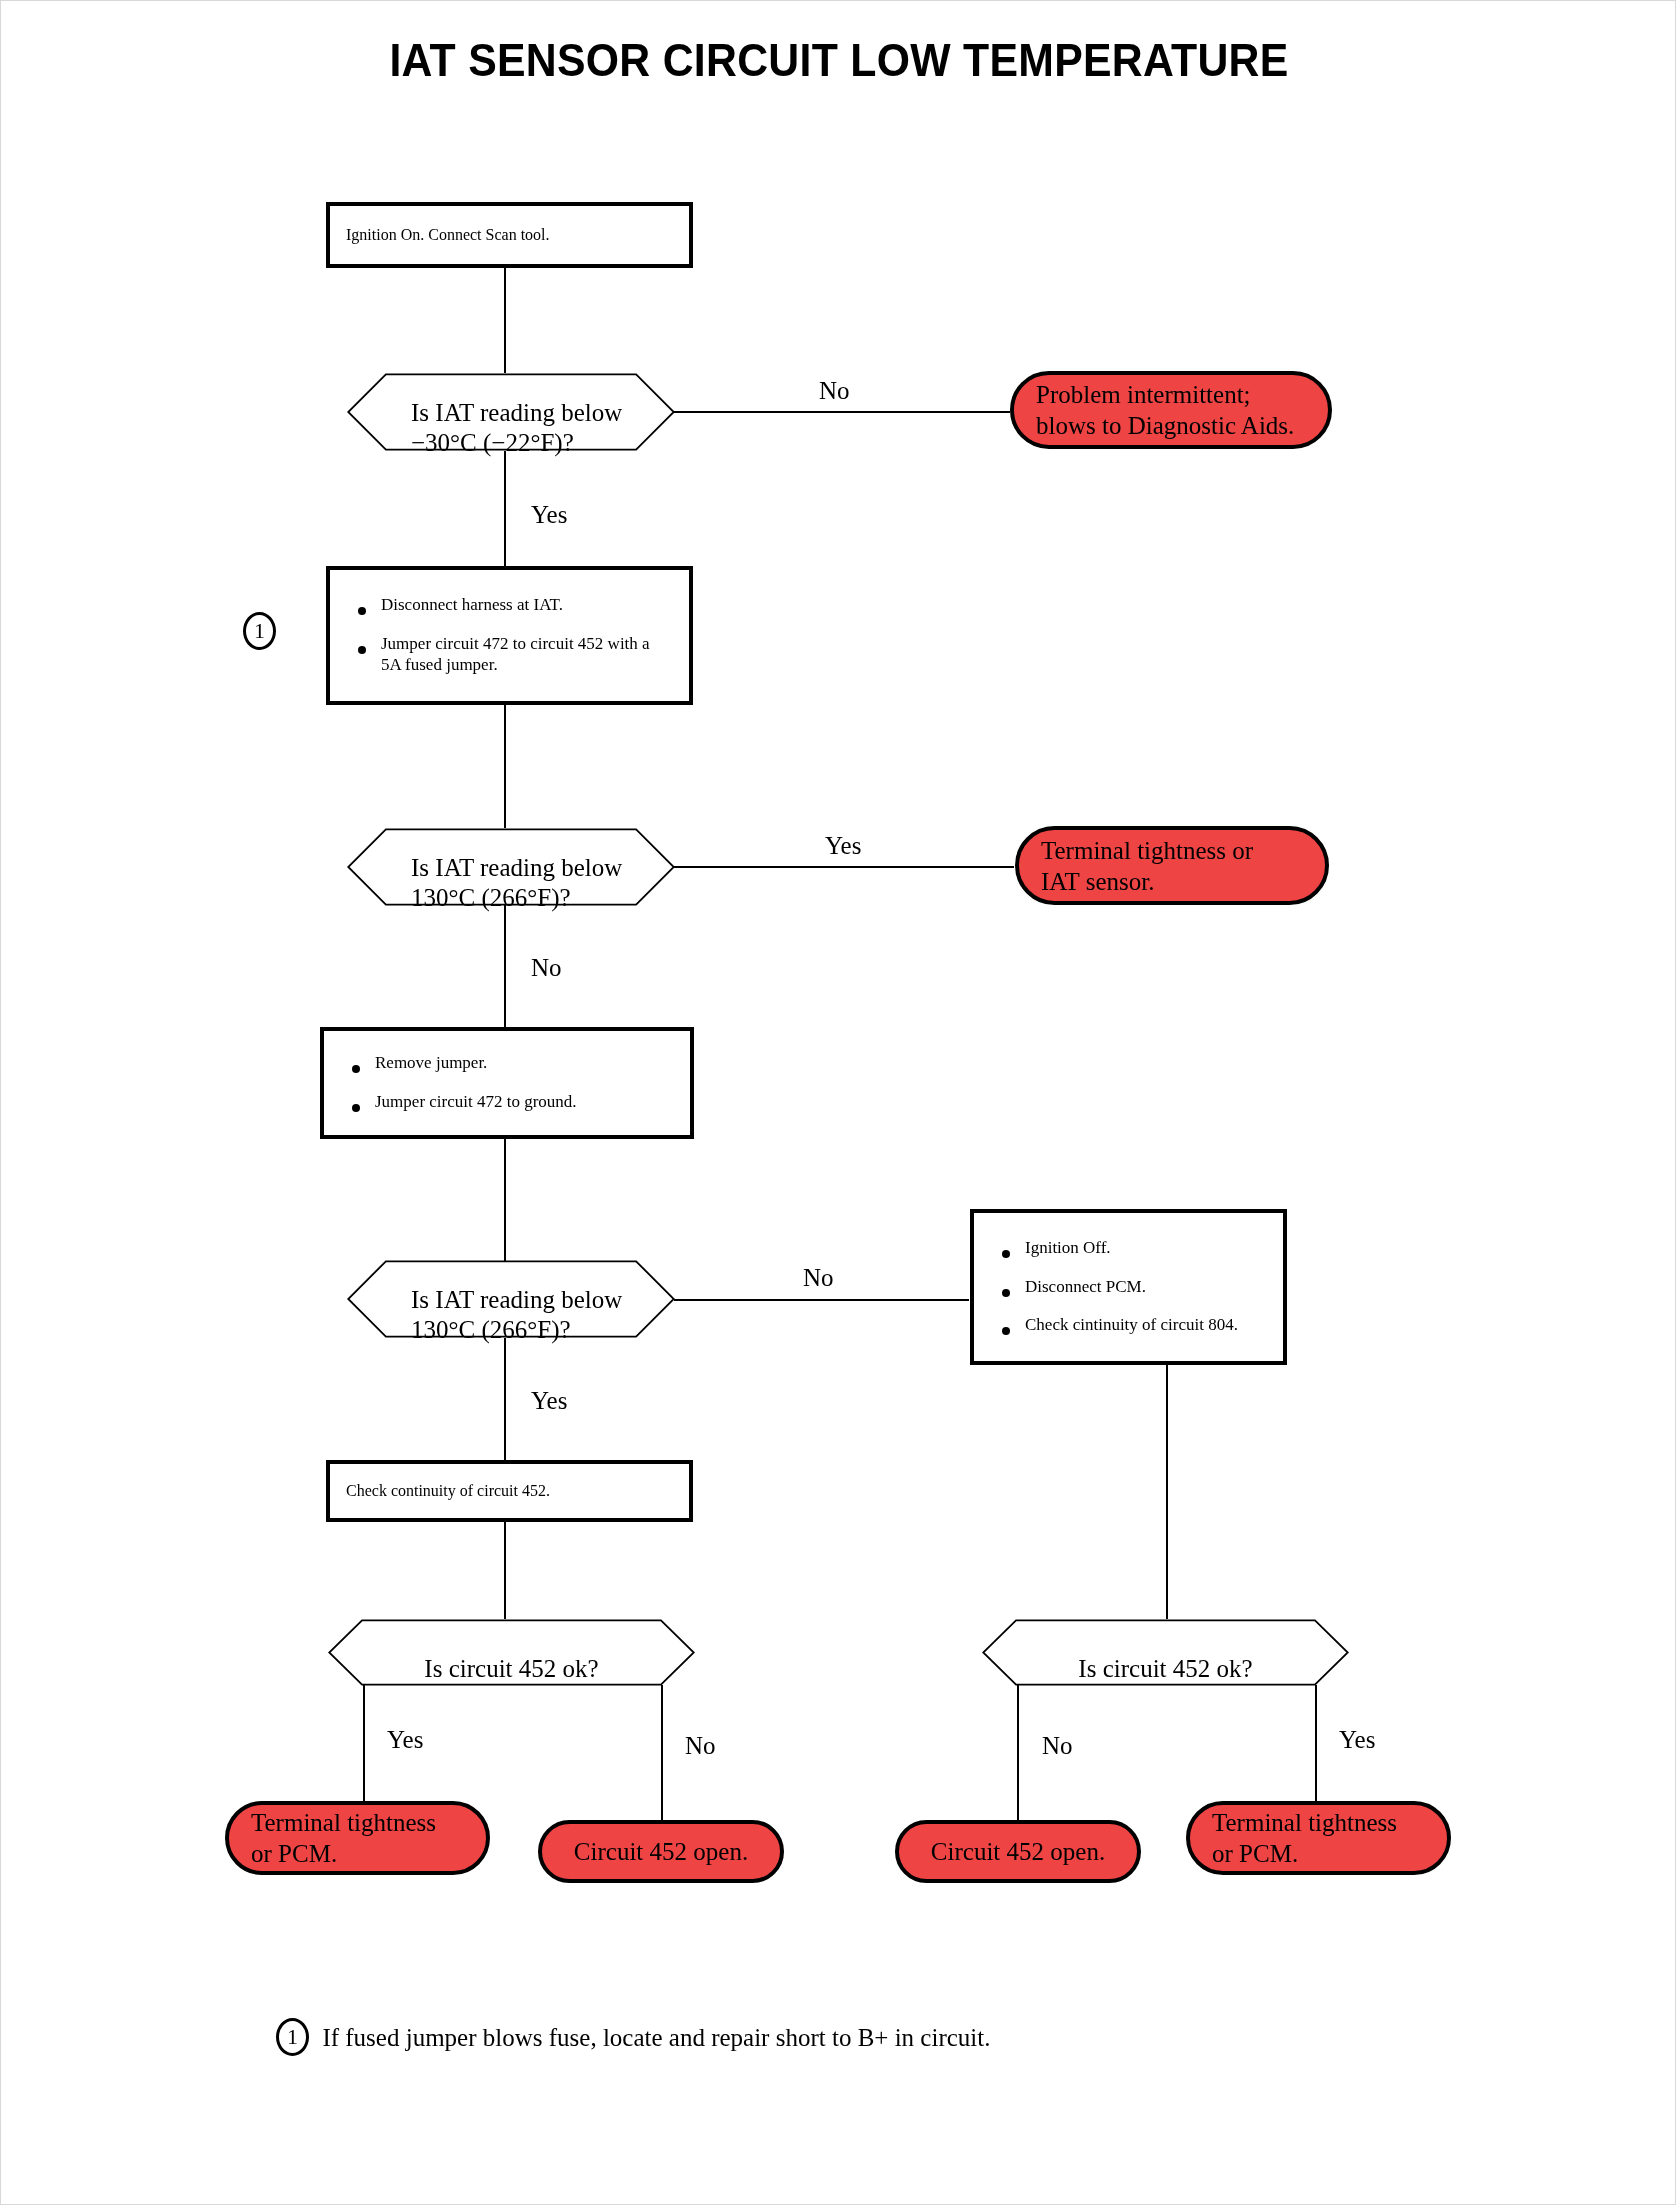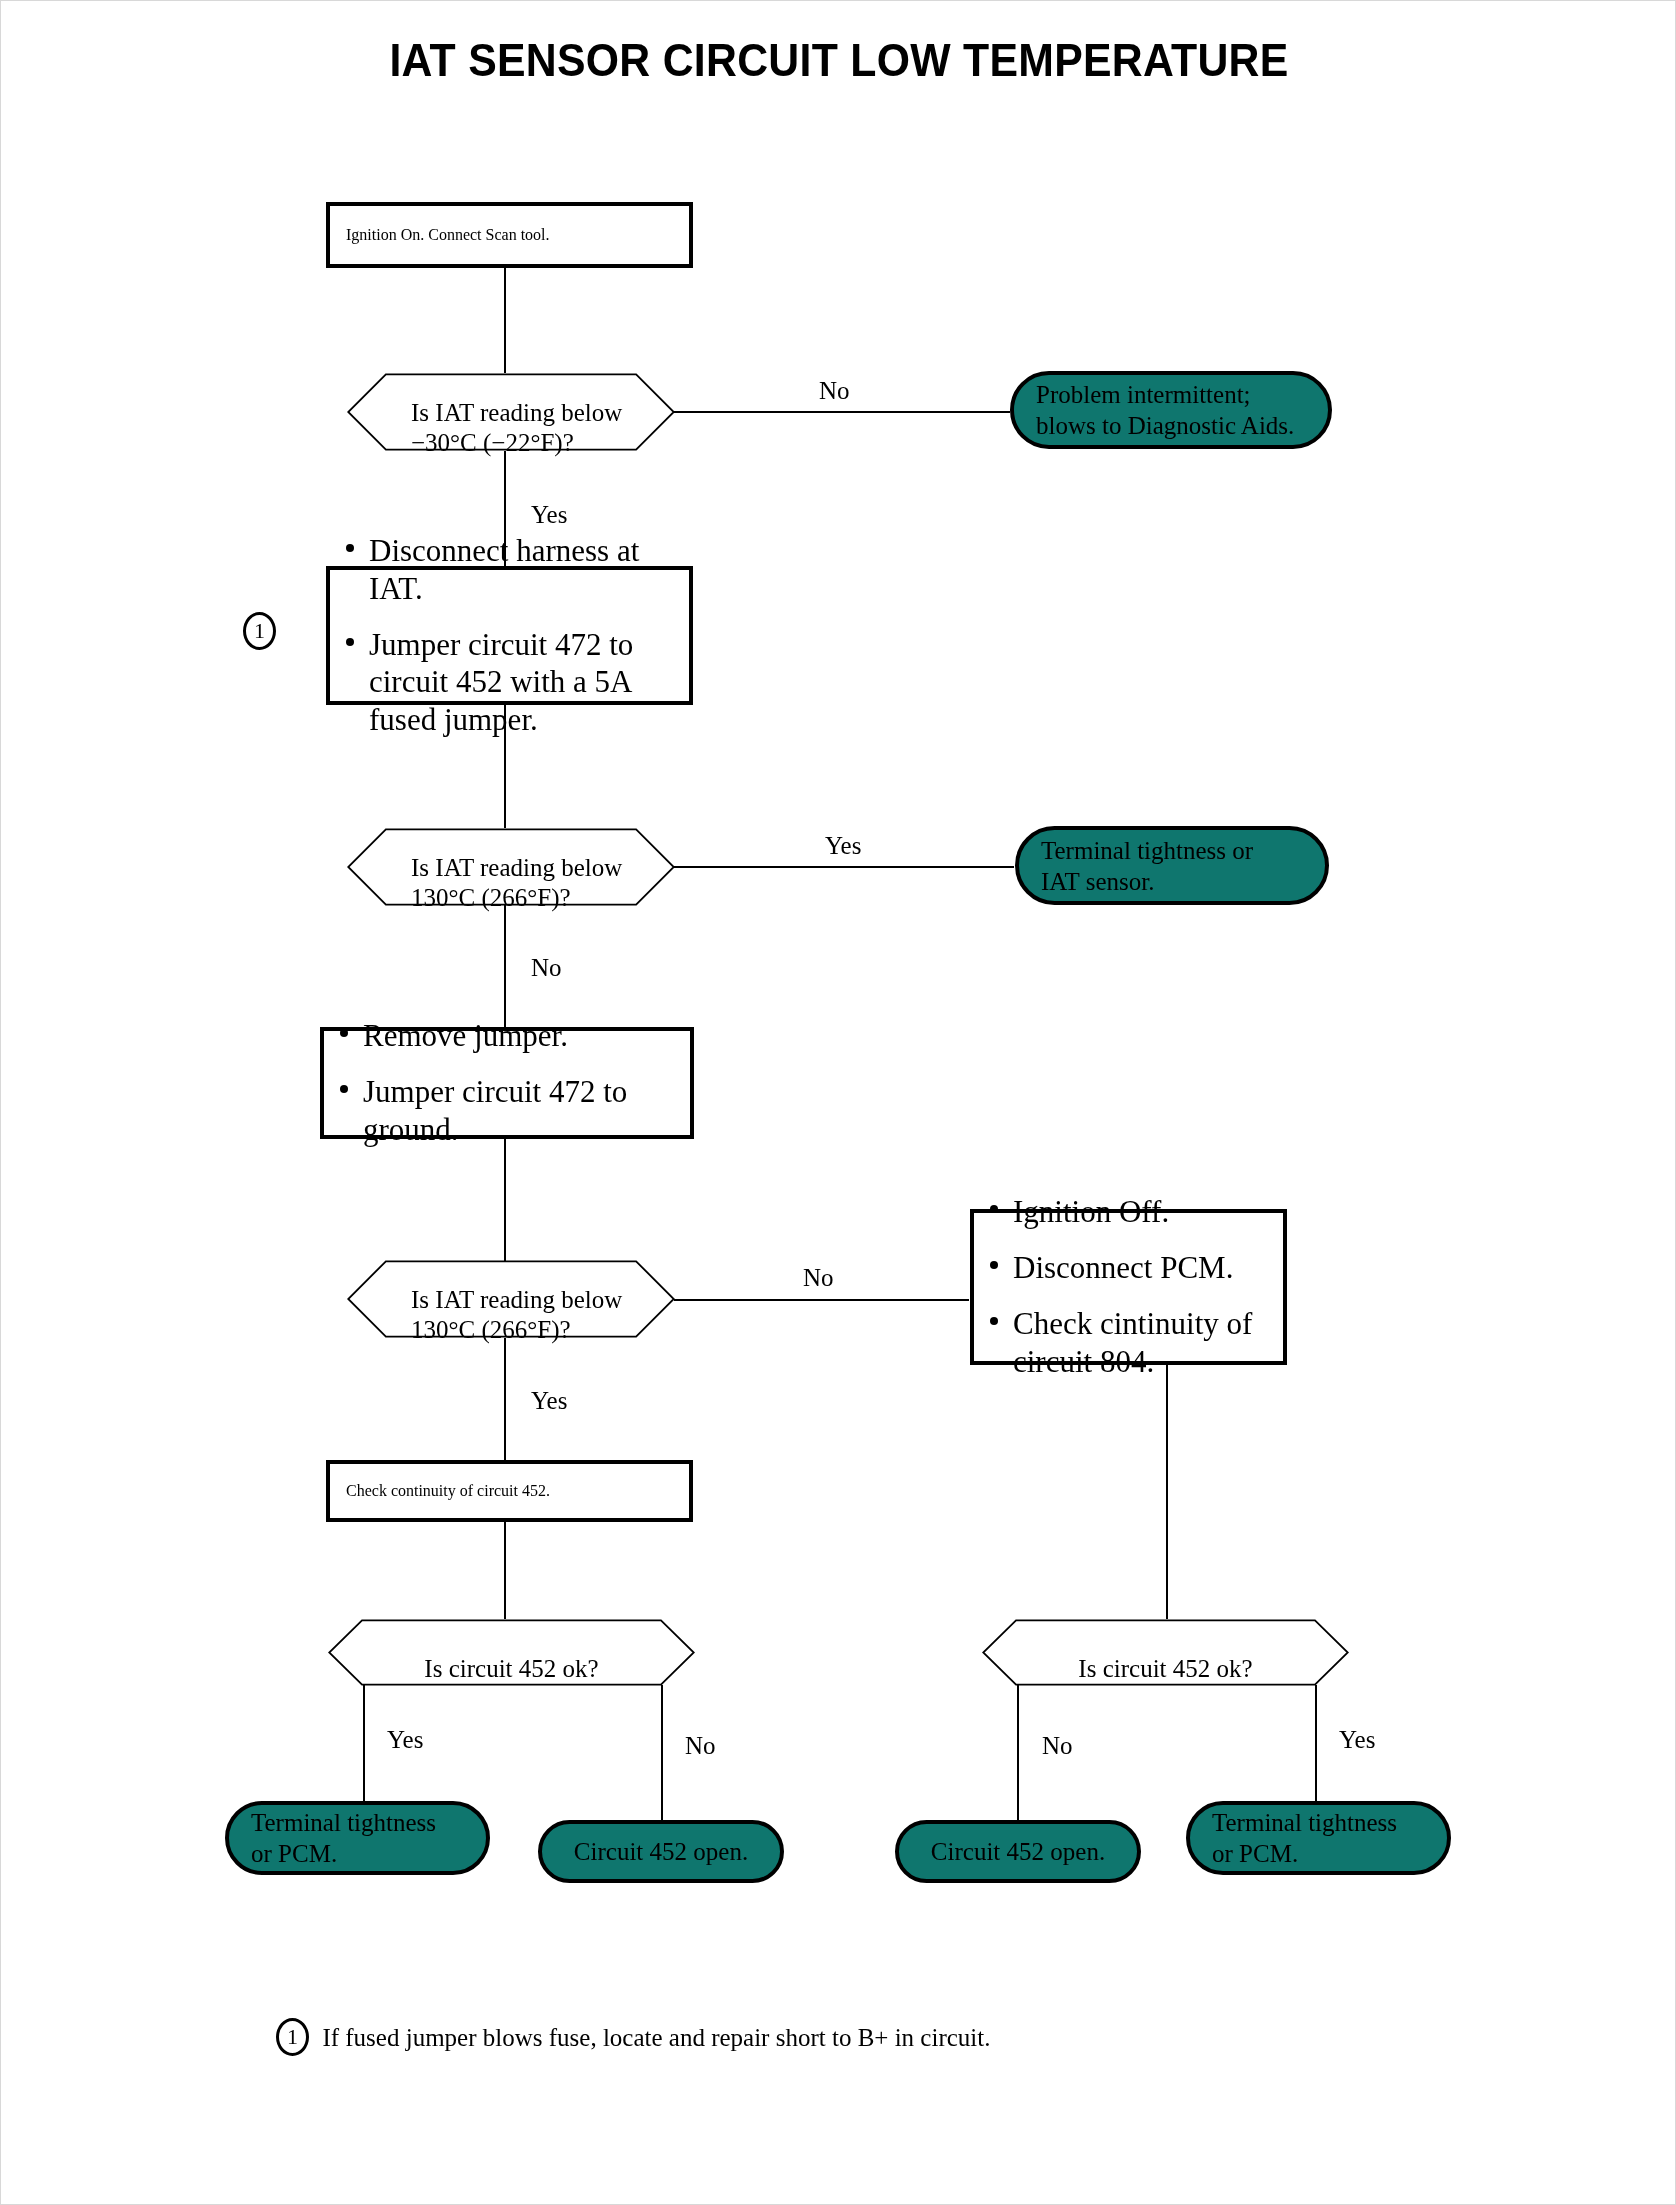--- a/index.html
+++ b/index.html
@@ -56,23 +56,23 @@
 
   
   ul.bullets {
     margin: 0;
     padding: 0 9.7px 0 38px;
     list-style: none;
     width: 100%;
   }
   ul.bullets li {
     position: relative;
-    font-size: 31px;
+    font-size: 17px;
     line-height: 1.22;
-    margin: 1px;
+    margin: 13px;
   }
   ul.bullets li + li {
     margin-top: 18px;
   }
   ul.bullets li::before {
     content: "";
     position: absolute;
     left: -23px;
     top: 12px;
     width: 8px;
@@ -102,21 +102,21 @@
     justify-content: center;
     font-size: 25px;
     line-height: 1.2;
   }
   .hex .hextext.left  { align-items: flex-start; padding-left: 64px; box-sizing: border-box; }
   .hex .hextext.mid   { align-items: center; text-align: right; }
 
   
   .term {
     border: 4.3px solid #000000;
-    background: #0f766e;
+    background: #ef4444;
     display: flex;
     align-items: center;
   }
   .term .txt {
     font-size: 25px;
     line-height: 1.24;
     padding-left: 22px;
     padding-right: 14.6px;
   }
   .term.center .txt { width: 100%; text-align: center; padding-left: 0; padding-right: 0; }

